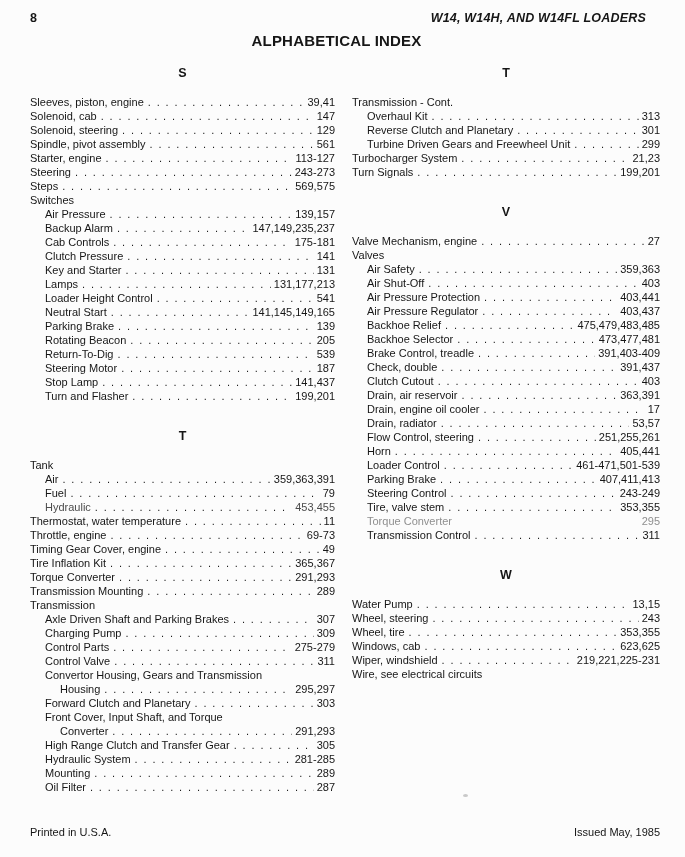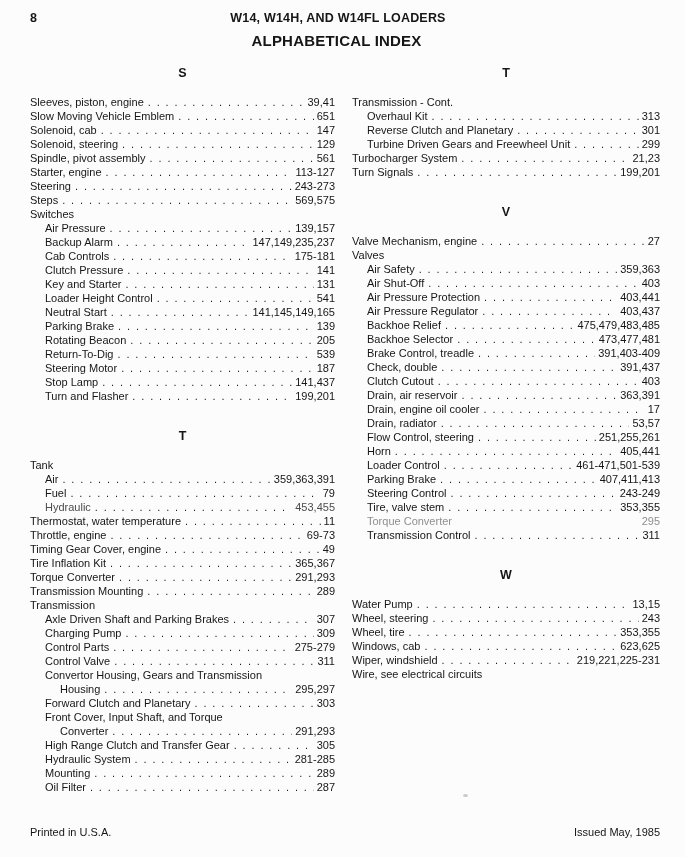--- a/index.html
+++ b/index.html
@@ -5,21 +5,21 @@
   html,body{margin:0;padding:0;background:#ffffff;}
   .page{
     position:relative;width:685px;height:857px;overflow:hidden;
     background:#fcfcfc;color:#161616;
     font-family:"Liberation Sans","DejaVu Sans",sans-serif;
     -webkit-font-smoothing:antialiased;
   }
   .hdr{position:absolute;top:11px;left:30px;right:25px;height:16px;
        font-weight:bold;font-size:12.5px;}
   .hdr .pageno{position:absolute;left:0;top:0;}
-  .hdr .running{position:absolute;left:0;right:14px;top:0;text-align:center;letter-spacing:.2px;}
+  .hdr .running{position:absolute;left:0;right:14px;top:0;text-align:right;letter-spacing:.2px;font-style:italic;}
   .title{position:absolute;top:32px;left:0;right:12px;text-align:center;
          font-weight:bold;font-size:15px;letter-spacing:.2px;}
   .columns{position:absolute;top:58px;left:30px;right:25px;display:flex;gap:17px;}
   .col{width:305px;}
   .col.rightcol{width:308px;}
   .section-letter{text-align:center;font-weight:bold;font-size:12.5px;margin:26px 0 15px 0;}
   .col .section-letter:first-child{margin-top:8px;}
   .row{display:flex;align-items:baseline;font-size:11px;line-height:14px;}
   .row .label{white-space:nowrap;}
   .row.indent1{padding-left:15px;}
@@ -50,25 +50,20 @@
 
   <div class="columns">
     <div class="col">
         <div class="section-letter">S</div>
         <div class="row indent0">
           <span class="label">Sleeves, piston, engine</span>
           <span class="dots"></span>
           <span class="pages">39,41</span>
         </div>
         <div class="row indent0">
-          <span class="label">Slow Moving Vehicle Emblem</span>
-          <span class="dots"></span>
-          <span class="pages">651</span>
-        </div>
-        <div class="row indent0">
           <span class="label">Solenoid, cab</span>
           <span class="dots"></span>
           <span class="pages">147</span>
         </div>
         <div class="row indent0">
           <span class="label">Solenoid, steering</span>
           <span class="dots"></span>
           <span class="pages">129</span>
         </div>
         <div class="row indent0">
@@ -111,20 +106,25 @@
         </div>
         <div class="row indent1">
           <span class="label">Clutch Pressure</span>
           <span class="dots"></span>
           <span class="pages">141</span>
         </div>
         <div class="row indent1">
           <span class="label">Key and Starter</span>
           <span class="dots"></span>
           <span class="pages">131</span>
+        </div>
+        <div class="row indent1">
+          <span class="label">Lamps</span>
+          <span class="dots"></span>
+          <span class="pages">131,177,213</span>
         </div>
         <div class="row indent1">
           <span class="label">Loader Height Control</span>
           <span class="dots"></span>
           <span class="pages">541</span>
         </div>
         <div class="row indent1">
           <span class="label">Neutral Start</span>
           <span class="dots"></span>
           <span class="pages">141,145,149,165</span>

